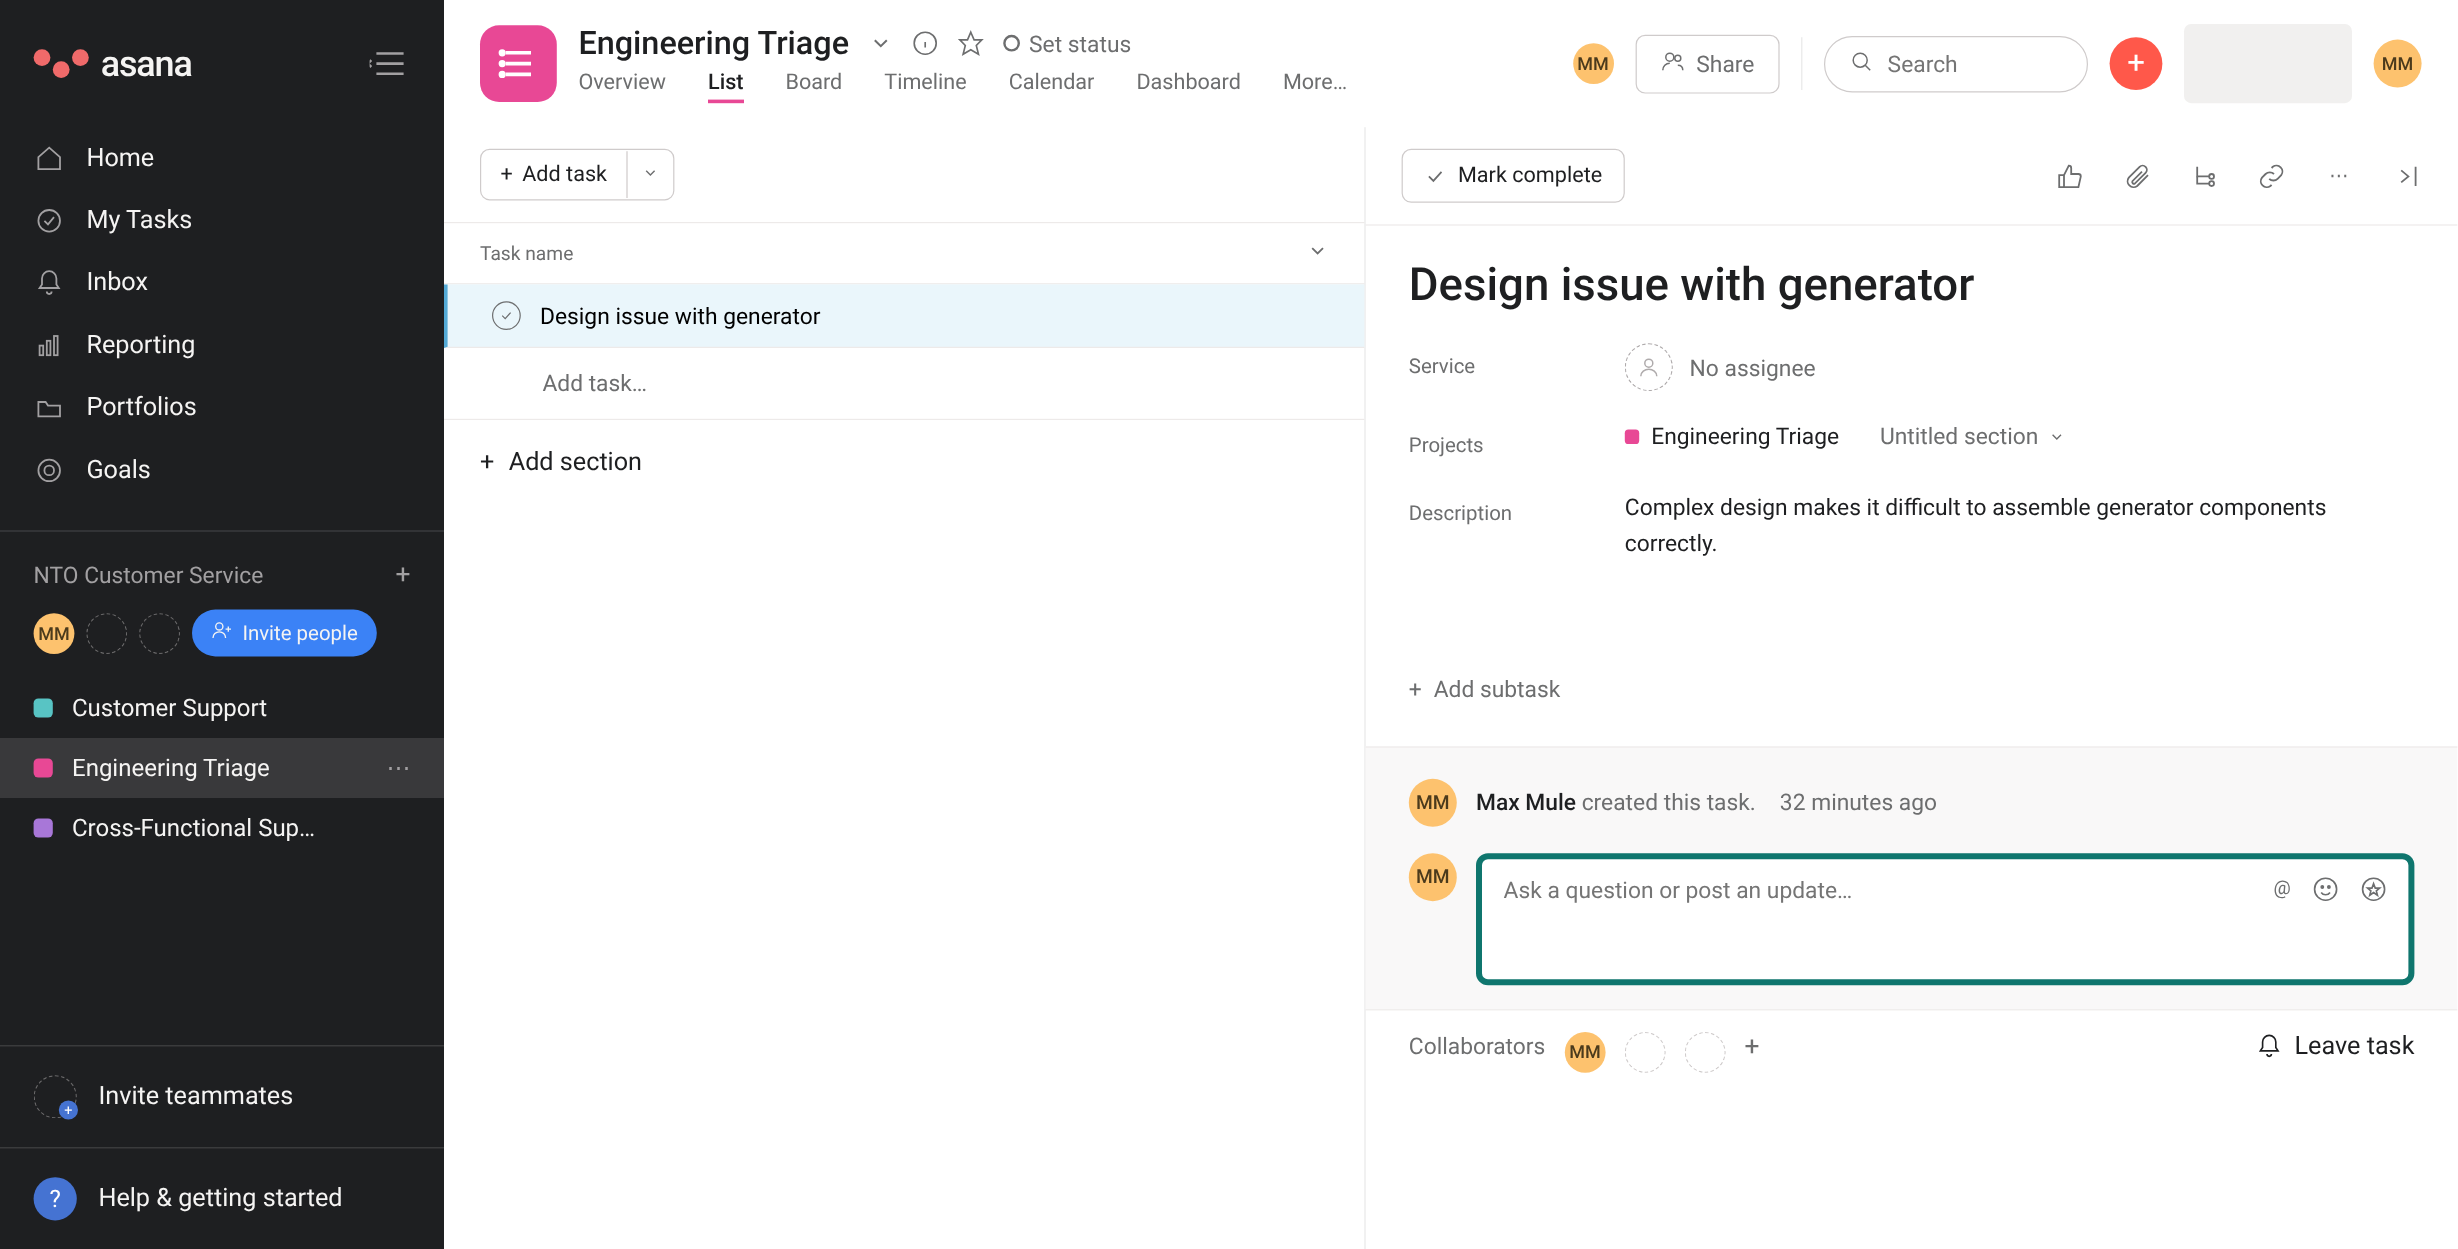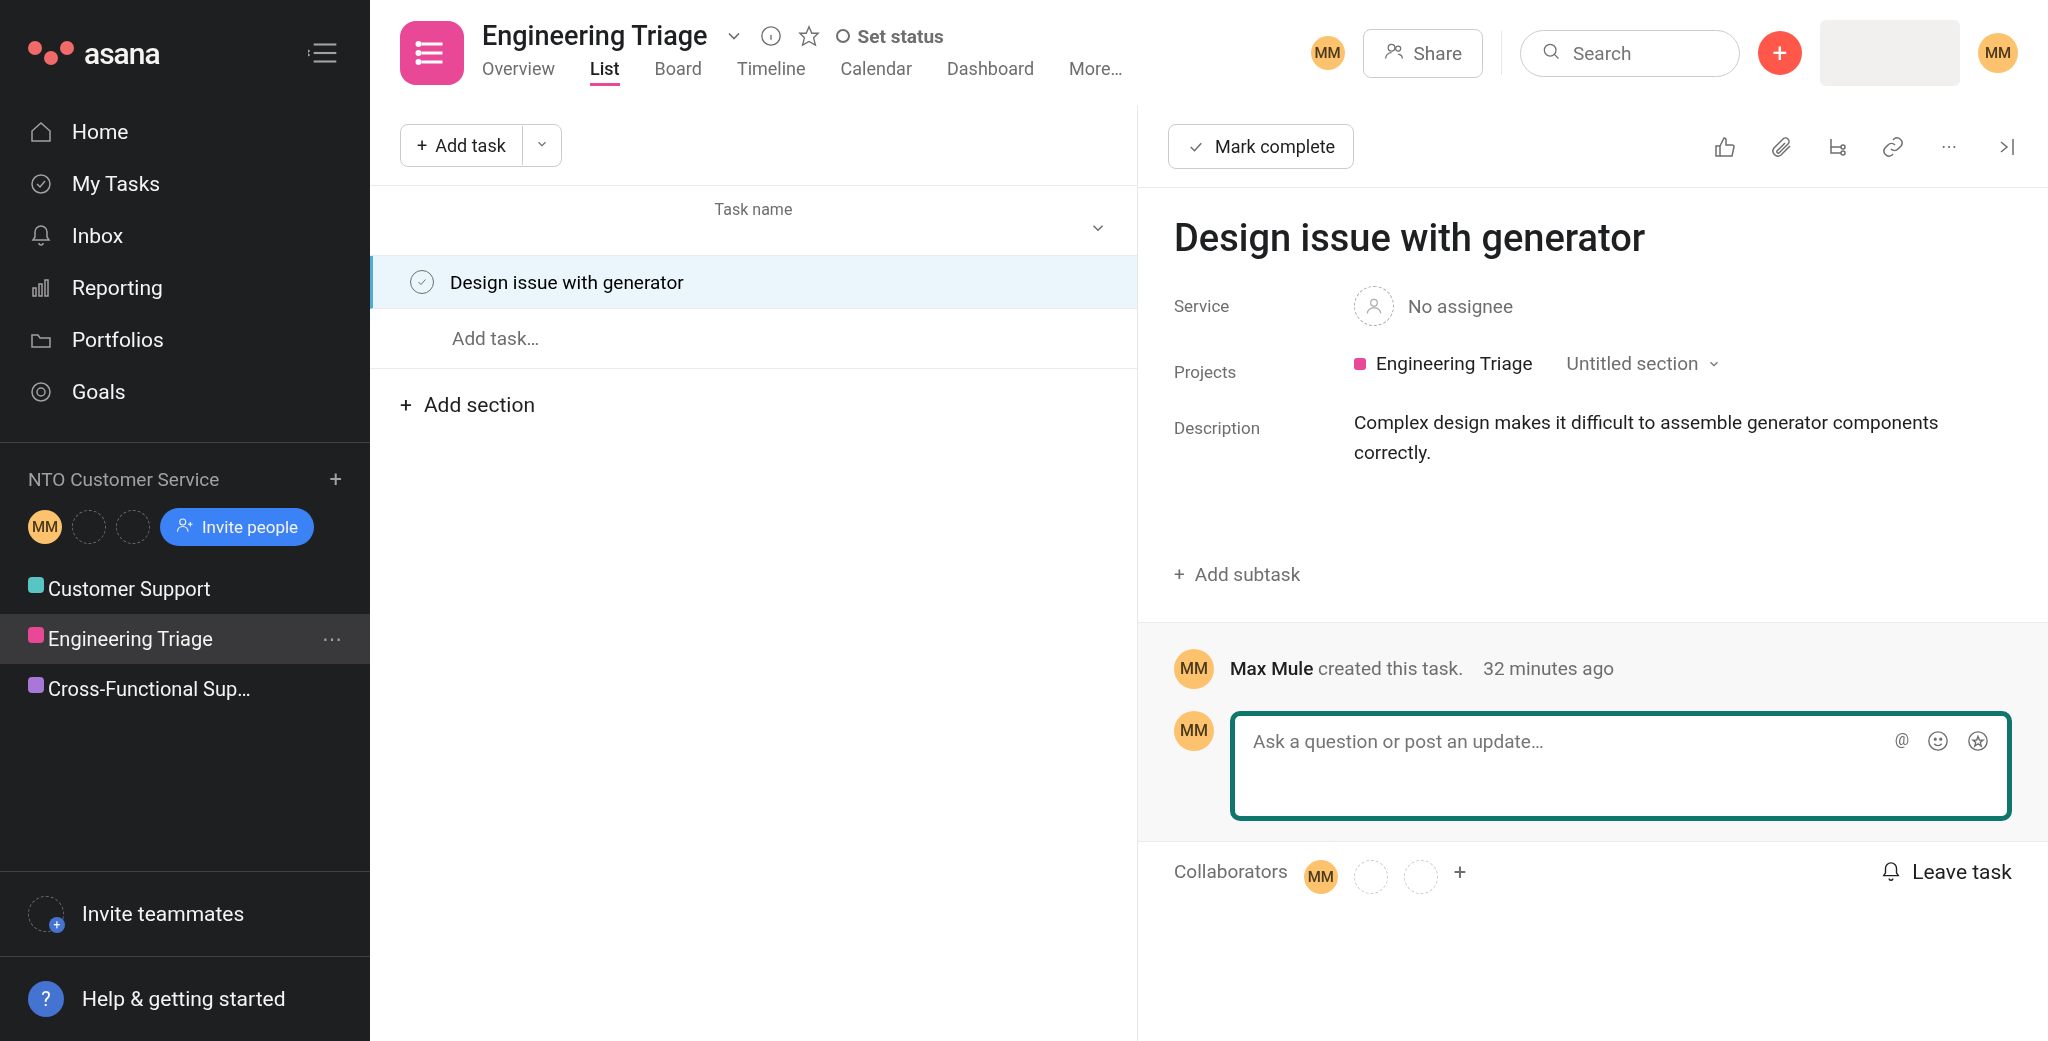--- a/index.html
+++ b/index.html
@@ -20,62 +20,62 @@
   .nav-list { padding: 0 0 24px 0; }
   .nav-item { display: flex; align-items: center; gap: 18px; padding: 13px 28px; font-size: 21px; color: #f5f4f3; cursor: pointer; }
   .nav-item .nav-icon { width: 26px; height: 26px; display: flex; align-items: center; justify-content: center; color: #a2a0a2; }
   .sidebar-sep { height: 1px; background: #424244; margin: 0; }
   .workspace-header { display: flex; align-items: center; justify-content: space-between; padding: 24px 28px 16px 28px; font-size: 19px; color: #a2a0a2; }
   .avatar-row { display: flex; align-items: center; gap: 10px; padding: 0 28px 18px 28px; }
   .avatar { width: 34px; height: 34px; border-radius: 50%; display: flex; align-items: center; justify-content: center; font-size: 15px; font-weight: 500; }
   .avatar.mm { background: #fdc26e; color: #4b3a1c; }
   .avatar.empty { border: 1px dashed #6a696a; background: transparent; }
   .invite-pill { display: flex; align-items: center; gap: 8px; font-size: 17px; color: #f5f4f3; background: #3b82f6; border-radius: 20px; padding: 8px 16px; cursor: pointer; }
-  .project-item { display: flex; gap: 4px; padding: 13px 28px; font-size: 20px; cursor: pointer; }
+  .project-item { display: flex; align-items: center; gap: 16px; padding: 13px 28px; font-size: 20px; cursor: pointer; }
   .project-item.active { background: #39393b; }
   .project-item .sq { width: 16px; height: 16px; border-radius: 4px; flex-shrink: 0; }
   .project-item .label { flex: 1; white-space: nowrap; overflow: hidden; text-overflow: ellipsis; }
   .project-item .more { color: #a2a0a2; font-size: 20px; }
   .sidebar-spacer { flex: 1; }
   .invite-team { display: flex; align-items: center; gap: 18px; padding: 24px 28px; font-size: 21px; cursor: pointer; }
   .invite-team .circ { width: 36px; height: 36px; border-radius: 50%; border: 1px dashed #6a696a; position: relative; }
   .invite-team .circ::after { content: "+"; position: absolute; right: -2px; bottom: -2px; width: 16px; height: 16px; background: #4573d2; color: #fff; border-radius: 50%; font-size: 12px; display: flex; align-items: center; justify-content: center; }
   .help-row { display: flex; align-items: center; gap: 18px; padding: 24px 28px; font-size: 21px; cursor: pointer; }
   .help-badge { width: 36px; height: 36px; border-radius: 50%; background: #4573d2; color: #fff; display: flex; align-items: center; justify-content: center; font-size: 20px; }
 
   
   .main { flex: 1; display: flex; flex-direction: column; }
   .header { height: 106px; display: flex; align-items: center; padding: 0 30px; gap: 18px; border-bottom: 0; }
   .proj-icon { width: 64px; height: 64px; border-radius: 16px; background: #e84895; display: flex; align-items: center; justify-content: center; }
   .proj-icon svg { stroke: #fff; }
   .title-block { display: flex; flex-direction: column; gap: 6px; }
   .title-line { display: flex; align-items: center; gap: 16px; }
   .proj-title { font-size: 27px; font-weight: 500; color: #1e1f21; }
   .title-icon { color: #6d6e6f; display: flex; align-items: center; cursor: pointer; }
-  .set-status { display: flex; align-items: center; gap: 8px; color: #6d6e6f; font-size: 19px; cursor: pointer; font-weight: bold; }
+  .set-status { display: flex; align-items: center; gap: 8px; color: #6d6e6f; font-size: 19px; cursor: pointer; }
   .set-status .dot { width: 14px; height: 14px; border: 2px solid #6d6e6f; border-radius: 50%; }
   .tabs { display: flex; gap: 35px; font-size: 18px; }
   .tab { color: #6d6e6f; padding-bottom: 4px; border-bottom: 3px solid transparent; cursor: pointer; }
   .tab.active { color: #1e1f21; border-bottom-color: #e84895; font-weight: 500; }
 
   .header-right { margin-left: auto; display: flex; align-items: center; gap: 18px; }
   .share-btn { display: flex; align-items: center; gap: 10px; border: 1px solid #cfcbcb; border-radius: 8px; padding: 11px 20px; font-size: 19px; color: #6d6e6f; cursor: pointer; }
   .search-box { display: flex; align-items: center; gap: 12px; border: 1px solid #cfcbcb; border-radius: 26px; padding: 10px 20px; width: 220px; font-size: 19px; color: #6d6e6f; }
   .search-box input { border: none; outline: none; font-size: 19px; width: 100%; background: transparent; }
   .plus-fab { width: 44px; height: 44px; border-radius: 50%; background: #ff584a; color: #fff; display: flex; align-items: center; justify-content: center; font-size: 26px; cursor: pointer; }
   .grey-block { width: 140px; height: 66px; background: #f1f0ef; border-radius: 6px; }
   .hdr-sep { width: 1px; height: 44px; background: #e8e8e8; }
 
   .content { flex: 1; display: flex; }
   .list-pane { flex: 1; display: flex; flex-direction: column; border-right: 1px solid #e8e8e8; }
   .toolbar2 { display: flex; align-items: center; padding: 18px 30px; border-bottom: 1px solid #edeae9; }
   .addtask-btn { display: flex; align-items: center; border: 1px solid #cfcbcb; border-radius: 8px; overflow: hidden; cursor: pointer; }
   .addtask-btn .main-part { display: flex; align-items: center; gap: 8px; padding: 10px 16px; font-size: 18px; color: #1e1f21; }
   .addtask-btn .caret { padding: 10px 12px; border-left: 1px solid #cfcbcb; color: #6d6e6f; }
-  .columns-header { display: flex; align-items: center; padding: 14px 30px; border-bottom: 1px solid #edeae9; font-size: 16px; color: #6d6e6f; flex-direction: column; }
+  .columns-header { display: flex; align-items: center; padding: 14px 30px; border-bottom: 1px solid #edeae9; font-size: 16px; color: #6d6e6f; }
   .columns-header .col-caret { margin-left: auto; }
   .task-row { display: flex; align-items: center; padding: 14px 30px 14px 40px; border-bottom: 1px solid #edeae9; font-size: 19px; gap: 16px; cursor: pointer; }
   .task-row.selected { background: #eaf6fb; border-left: 3px solid #54aad6; padding-left: 37px; }
   .check-circle { width: 24px; height: 24px; border: 1.5px solid #6d6e6f; border-radius: 50%; display: flex; align-items: center; justify-content: center; cursor: pointer; flex-shrink: 0; }
   .addtask-row { padding: 18px 30px 18px 82px; font-size: 19px; color: #6d6e6f; border-bottom: 1px solid #edeae9; cursor: pointer; }
   .addsection-row { display: flex; align-items: center; gap: 12px; padding: 24px 30px; font-size: 21px; color: #1e1f21; cursor: pointer; }
 
   
   .detail { width: 910px; display: flex; flex-direction: column; }
   .detail-top { display: flex; align-items: center; padding: 18px 30px; border-bottom: 1px solid #edeae9; gap: 14px; }

